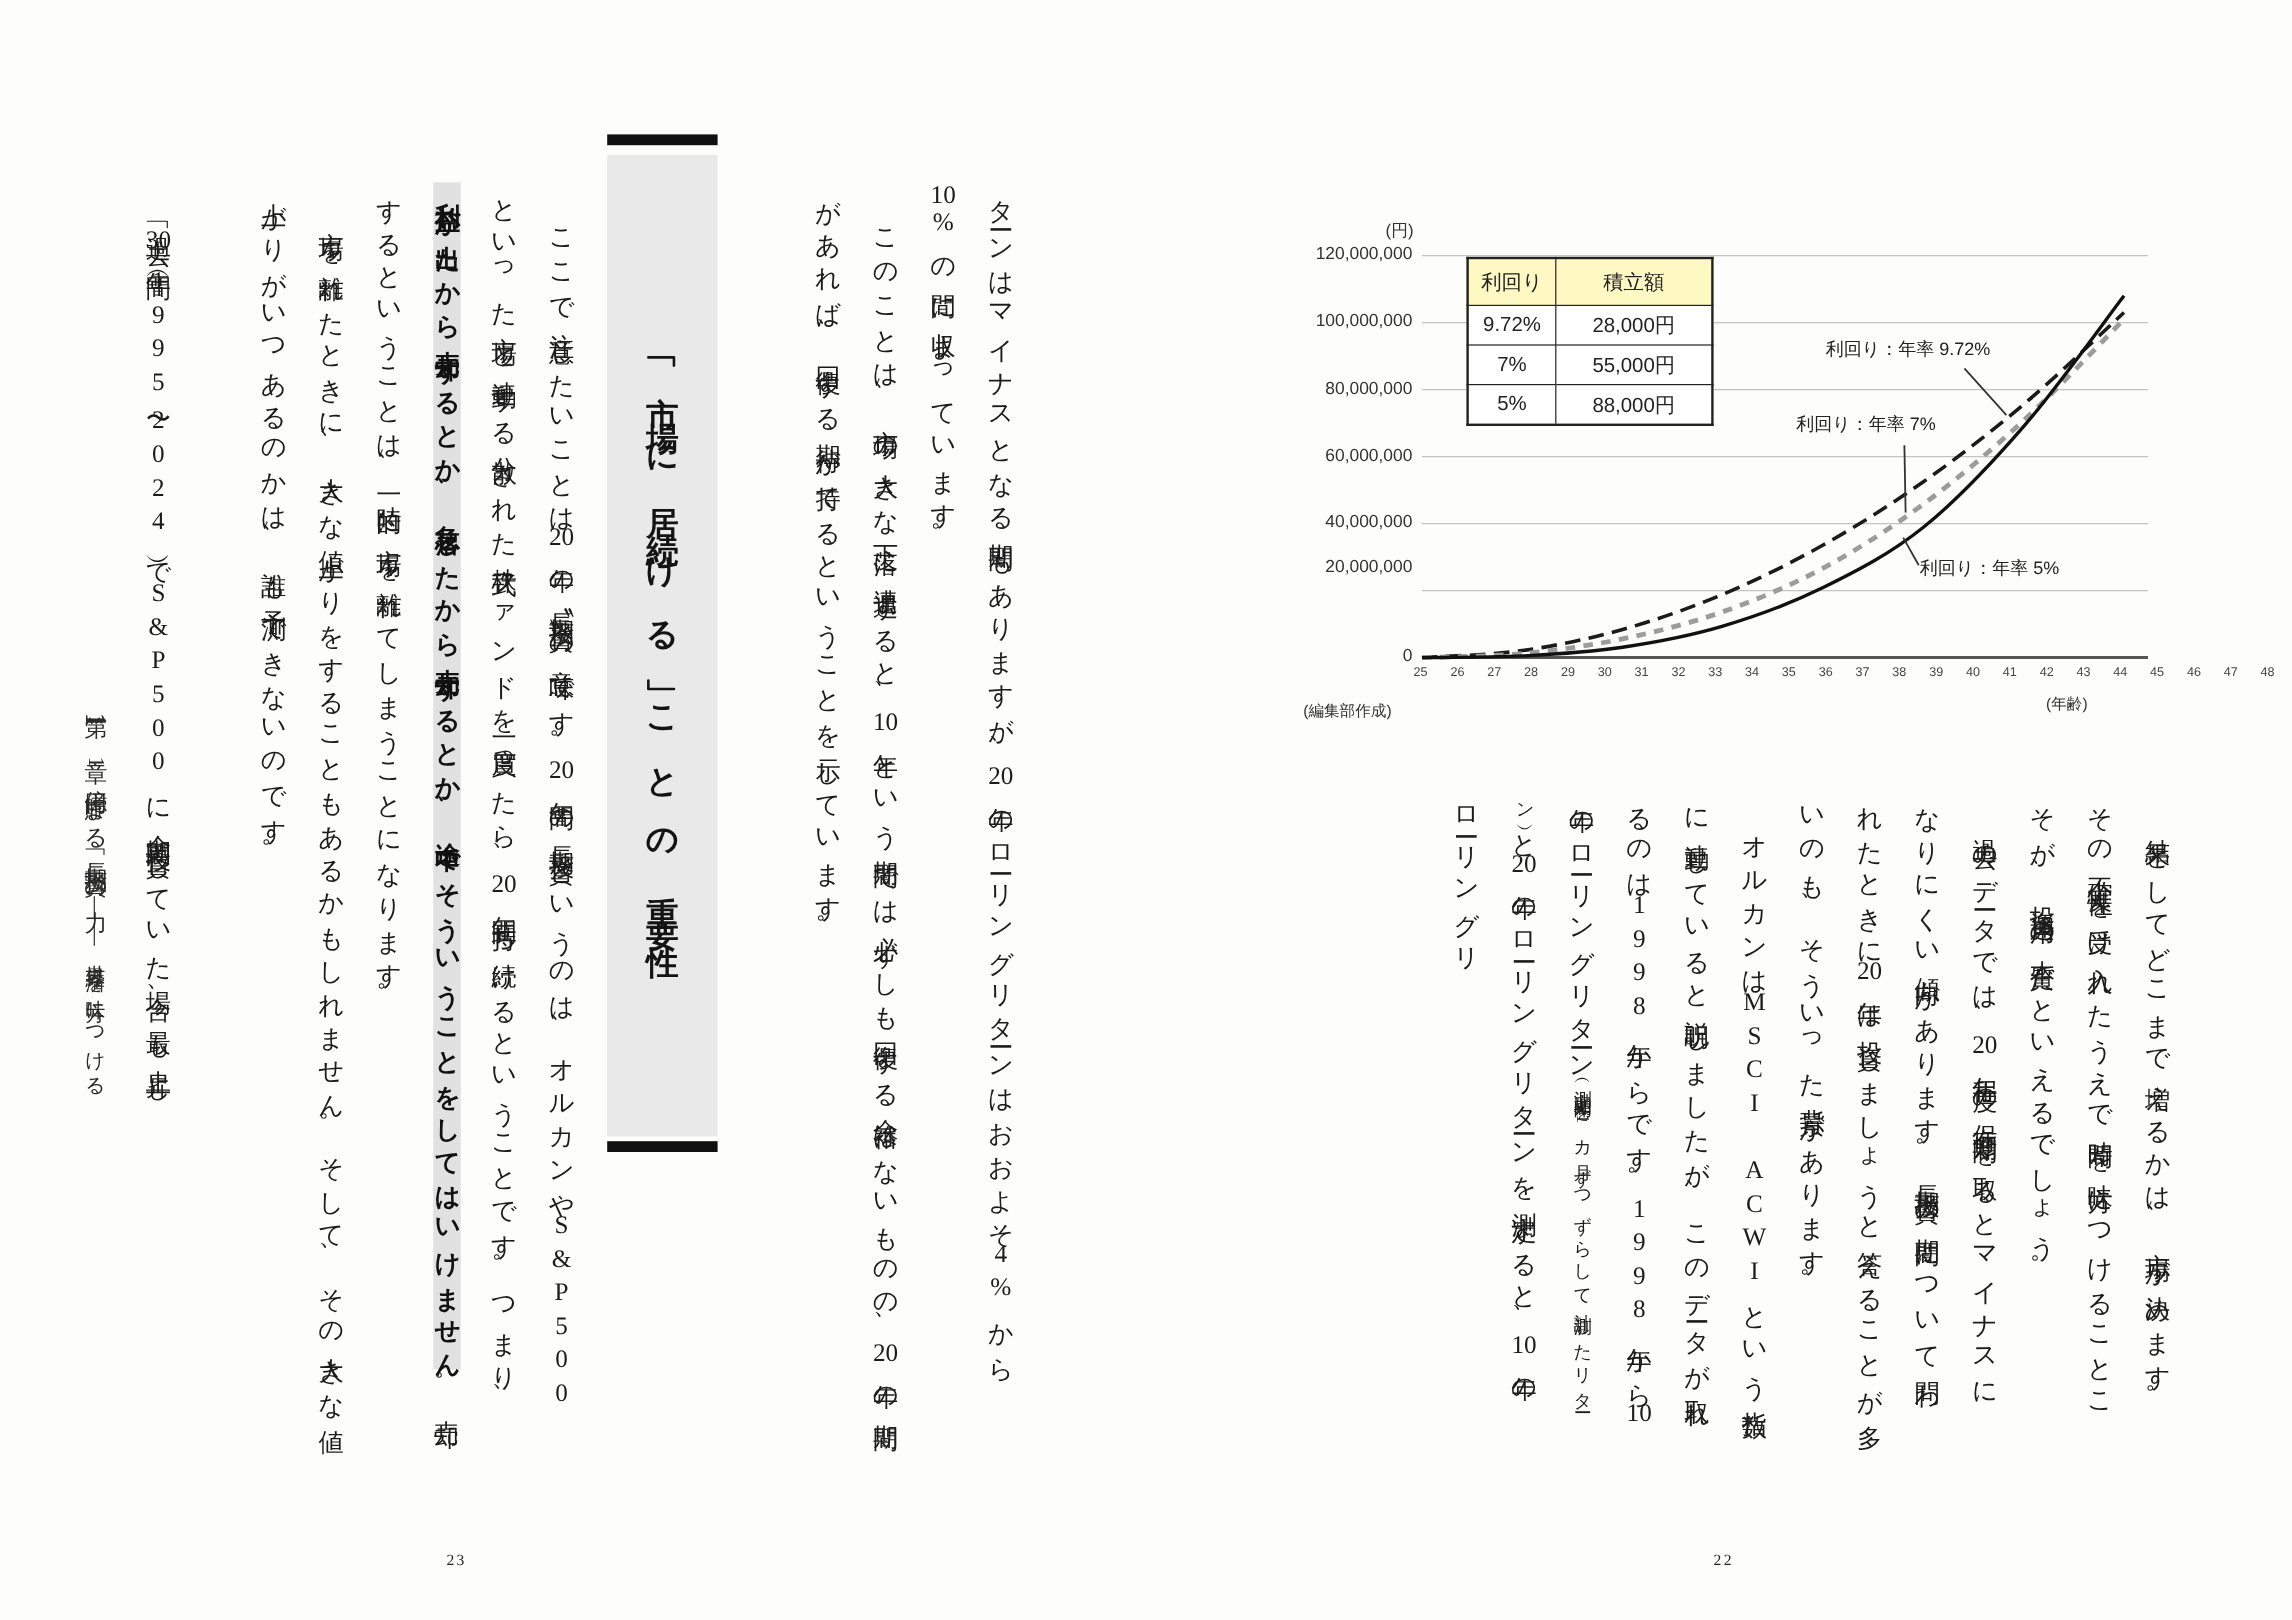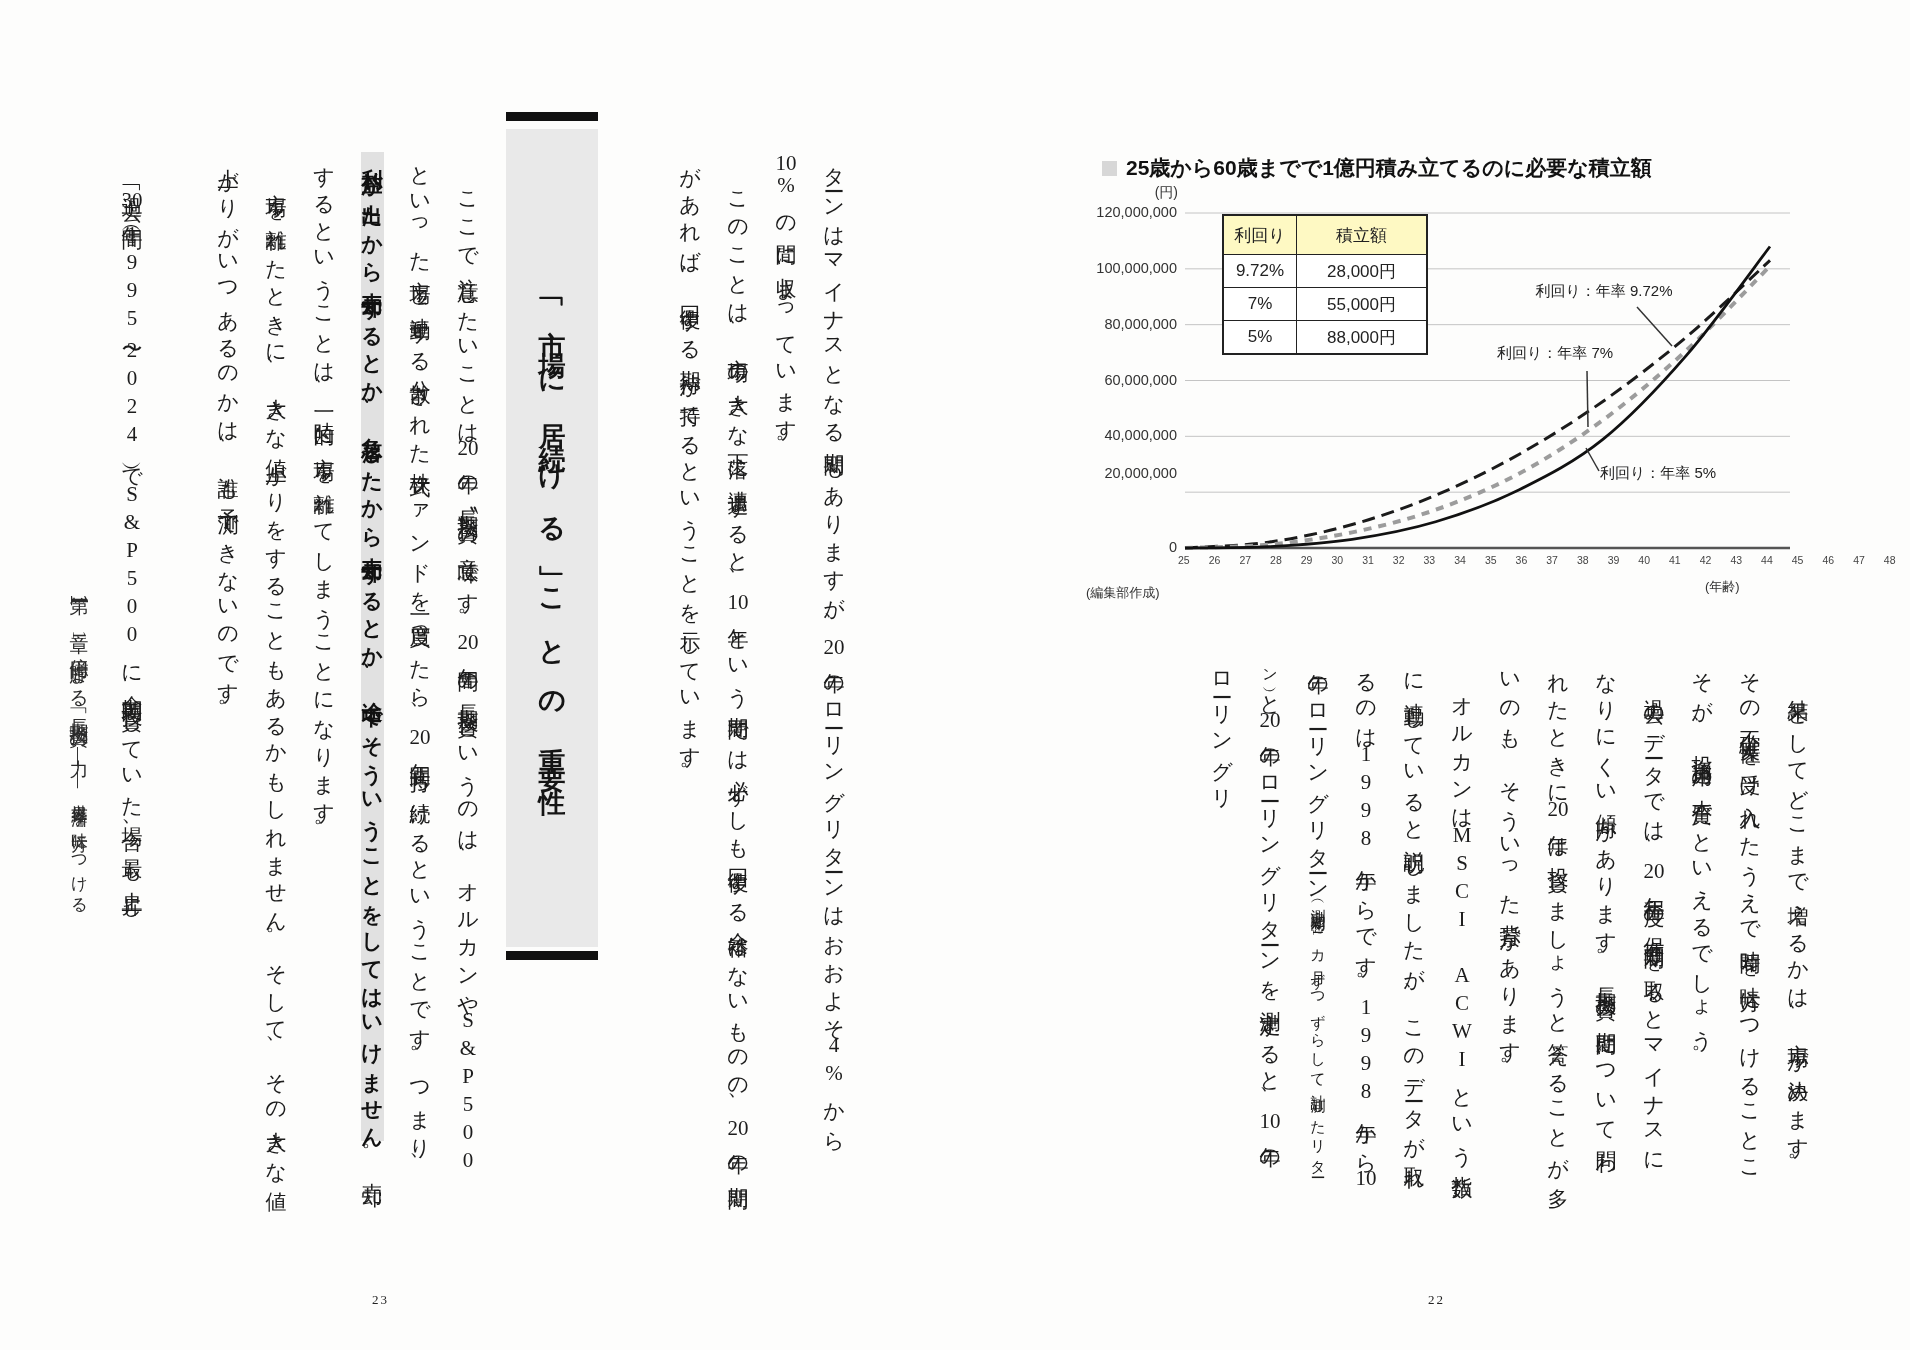--- a/index.html
+++ b/index.html
@@ -96,24 +96,20 @@
   <p><span>　市場を離れたときに、大きな値上がりをすることもあるかもしれません。そして、その大きな値上がりがいつあるのかは、誰も予測できないのです。</span></p>
 </div>
 
 <div class="body-block" style="left:106px;top:152px;width:50px;height:1090px;">
   <p><span>　「過去</span><span class="tcy">30</span><span>年間（</span><span class="up">1995〜2024</span><span>）で</span><span class="up">S&amp;P500</span><span>に全期間投資していた場合、最も上昇し</span></p>
 </div>
 
 <div class="folio" style="left:372px;top:1292px;">23</div>
 
 <div class="chart">
-  <div class="chart-title">
-    <span class="title-square"></span>
-    <span>25歳から60歳までで1億円積み立てるのに必要な積立額</span>
-  </div>
   <div class="y-unit">(円)</div>
 
   <div>
       <div class="ylab" style="top: 64px;">120,000,000</div>
       <div class="ylab" style="top: 119.833px;">100,000,000</div>
       <div class="ylab" style="top: 175.667px;">80,000,000</div>
       <div class="ylab" style="top: 231.5px;">60,000,000</div>
       <div class="ylab" style="top: 287.333px;">40,000,000</div>
       <div class="ylab" style="top: 325px; text-align: right;">20,000,000</div>
       <div class="ylab" style="top: 399px;">0</div>
@@ -146,21 +142,21 @@
         <td>7%</td>
         <td>55,000円</td>
       </tr>
       <tr>
         <td>5%</td>
         <td>88,000円</td>
       </tr>
     </tbody>
   </table>
 
-  <div class="curve-label" style="left:414px;top:142px;">利回り：年率 9.72%</div>
+  <div class="curve-label" style="left:400px;top:142px;">利回り：年率 9.72%</div>
   <div class="curve-label" style="left:365px;top:204px;">利回り：年率 7%</div>
   <div class="curve-label" style="left:468px;top:324px;">利回り：年率 5%</div>
 
   <svg id="leaders" width="730" height="490">
     <line x1="557" y1="167" x2="592" y2="206" stroke="#333" stroke-width="1.5"></line>
     <line x1="507" y1="231" x2="508" y2="287" stroke="#333" stroke-width="1.5"></line>
     <line x1="519" y1="331" x2="506" y2="308" stroke="#333" stroke-width="1.5"></line>
   </svg>
 
   <div class="x-labels">

